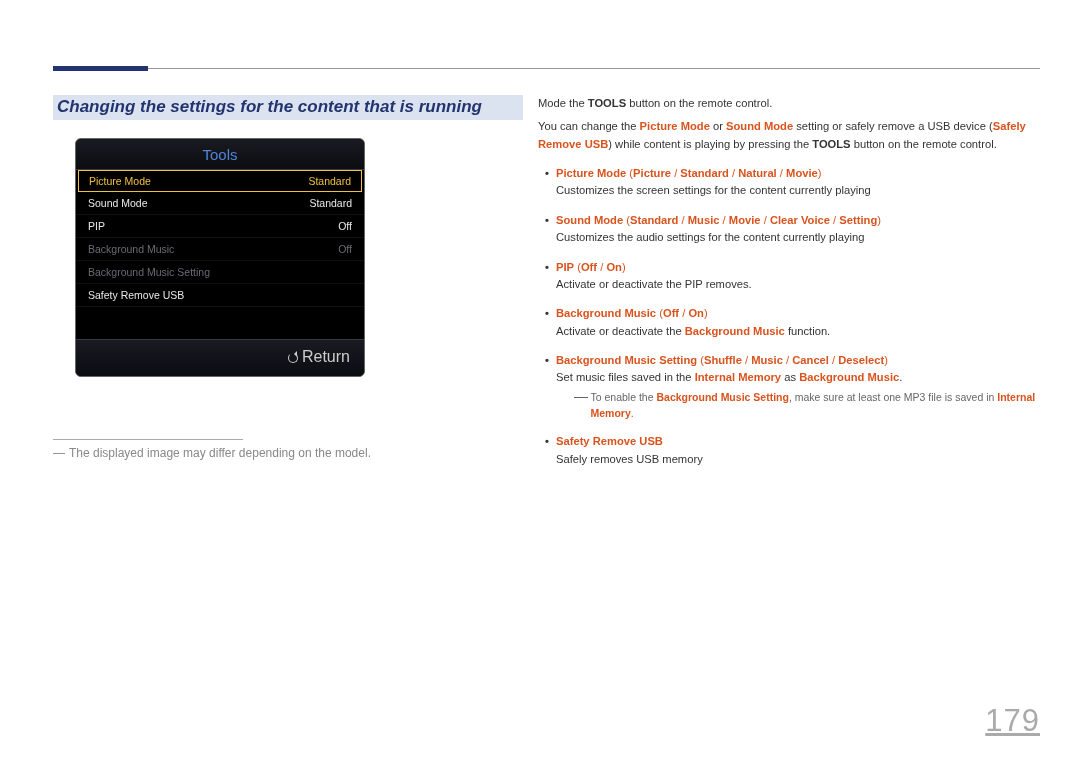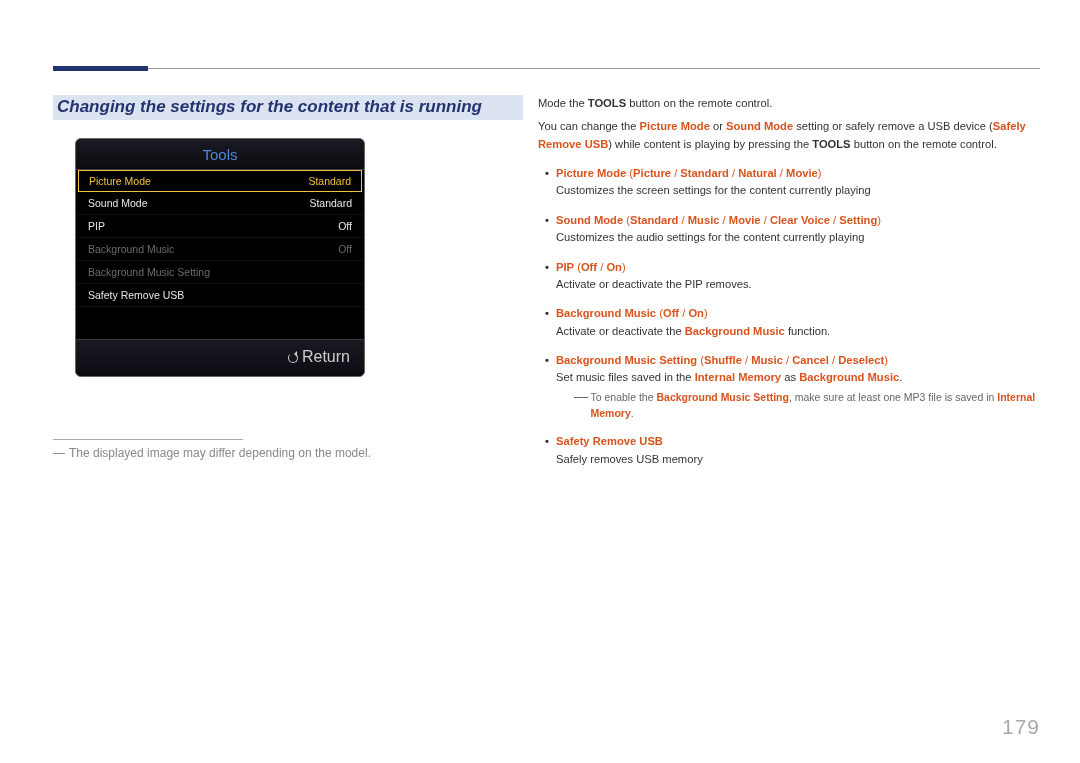--- a/index.html
+++ b/index.html
@@ -120,24 +120,25 @@
     margin-top: 2px;
     font-size: 10.5px;
     color: #666;
     padding-left: 18px;
   }
   .subnote .ln { width: 18px; font-size: 14px; line-height: 1; }
   .page-num {
     position: absolute;
     right: 40px;
     bottom: 24px;
-    font-size: 21px;
+    font-size: 31px;
     color: #aaa;
     font-weight: 300;
     letter-spacing: 1px;
+    text-decoration: underline;
   }
   .return-icon {
     display: inline-block;
     border: 1.5px solid #ccc;
     border-top-color: transparent;
     border-radius: 50%;
     width: 10px;
     height: 10px;
     position: relative;
     margin-right: 4px;

